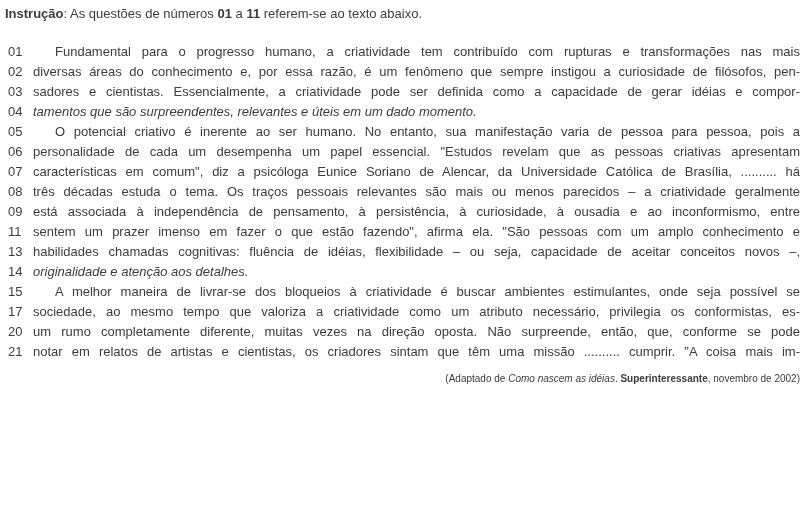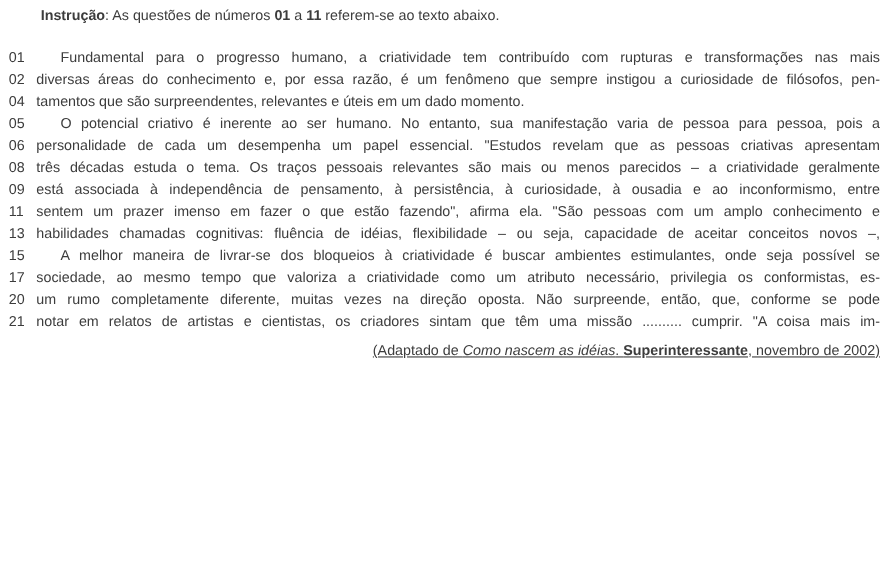--- a/index.html
+++ b/index.html
@@ -10,21 +10,20 @@
     height: 517px;
     background: #ffffff;
     color: #3c3c3c;
     font-family: "Liberation Sans", sans-serif;
     overflow: hidden;
   }
   .instruction {
     padding: 6px 20px 0 5px;
     font-size: 13px;
     line-height: 16px;
-    margin-left: 32px;
   }
   .text-block {
     margin-top: 20px;
   }
   .tline {
     display: flex;
     height: 20px;
     line-height: 20px;
     font-size: 13px;
     overflow: hidden;
@@ -34,74 +33,85 @@
     width: 25px;
     margin-left: 8px;
   }
   .tline .txt {
     flex: 1;
     margin-right: 7px;
     text-align: justify;
     text-align-last: justify;
     overflow: hidden;
   }
-  .tline.pend .txt { text-align-last: left; }
+  .tline.pend .txt { text-align-last: left; font-style: italic; }
   .tline.pstart .txt { text-indent: 22px; }
   .citation {
     margin-top: 9px;
     margin-right: 7px;
-    font-size: 13px;
+    font-size: 10px;
     line-height: 16px;
     text-align: right;
-    text-decoration: underline;
   }
   .b { font-weight: bold; }
   .i { font-style: italic; }
 </style>
 </head>
 <body>
 
 <div class="page">
   <div class="instruction"><span class="b">Instrução</span><span>: As questões de números </span><span class="b">01</span><span> a </span><span class="b">11</span><span> referem-se ao texto abaixo.</span></div>
   <div class="text-block">
       <div class="tline pstart">
         <span class="num">01</span>
         <span class="txt">Fundamental para o progresso humano, a criatividade tem contribuído com rupturas e transformações nas mais</span>
       </div>
       <div class="tline">
         <span class="num">02</span>
         <span class="txt">diversas áreas do conhecimento e, por essa razão, é um fenômeno que sempre instigou a curiosidade de filósofos, pen-</span>
       </div>
+      <div class="tline">
+        <span class="num">03</span>
+        <span class="txt">sadores e cientistas. Essencialmente, a criatividade pode ser definida como a capacidade de gerar idéias e compor-</span>
+      </div>
       <div class="tline pend">
         <span class="num">04</span>
         <span class="txt">tamentos que são surpreendentes, relevantes e úteis em um dado momento.</span>
       </div>
       <div class="tline pstart">
         <span class="num">05</span>
         <span class="txt">O potencial criativo é inerente ao ser humano. No entanto, sua manifestação varia de pessoa para pessoa, pois a</span>
       </div>
       <div class="tline">
         <span class="num">06</span>
         <span class="txt">personalidade de cada um desempenha um papel essencial. "Estudos revelam que as pessoas criativas apresentam</span>
+      </div>
+      <div class="tline">
+        <span class="num">07</span>
+        <span class="txt">características em comum", diz a psicóloga Eunice Soriano de Alencar, da Universidade Católica de Brasília, .......... há</span>
       </div>
       <div class="tline">
         <span class="num">08</span>
         <span class="txt">três décadas estuda o tema. Os traços pessoais relevantes são mais ou menos parecidos – a criatividade geralmente</span>
       </div>
       <div class="tline">
         <span class="num">09</span>
         <span class="txt">está associada à independência de pensamento, à persistência, à curiosidade, à ousadia e ao inconformismo, entre</span>
       </div>
       <div class="tline">
         <span class="num">11</span>
         <span class="txt">sentem um prazer imenso em fazer o que estão fazendo", afirma ela. "São pessoas com um amplo conhecimento e</span>
       </div>
       <div class="tline">
         <span class="num">13</span>
         <span class="txt">habilidades chamadas cognitivas: fluência de idéias, flexibilidade – ou seja, capacidade de aceitar conceitos novos –,</span>
+      </div>
+      <div class="tline pend">
+        <span class="num">14</span>
+        <span class="txt">originalidade e atenção aos detalhes.</span>
       </div>
       <div class="tline pstart">
         <span class="num">15</span>
         <span class="txt">A melhor maneira de livrar-se dos bloqueios à criatividade é buscar ambientes estimulantes, onde seja possível se</span>
       </div>
       <div class="tline">
         <span class="num">17</span>
         <span class="txt">sociedade, ao mesmo tempo que valoriza a criatividade como um atributo necessário, privilegia os conformistas, es-</span>
       </div>
       <div class="tline">

